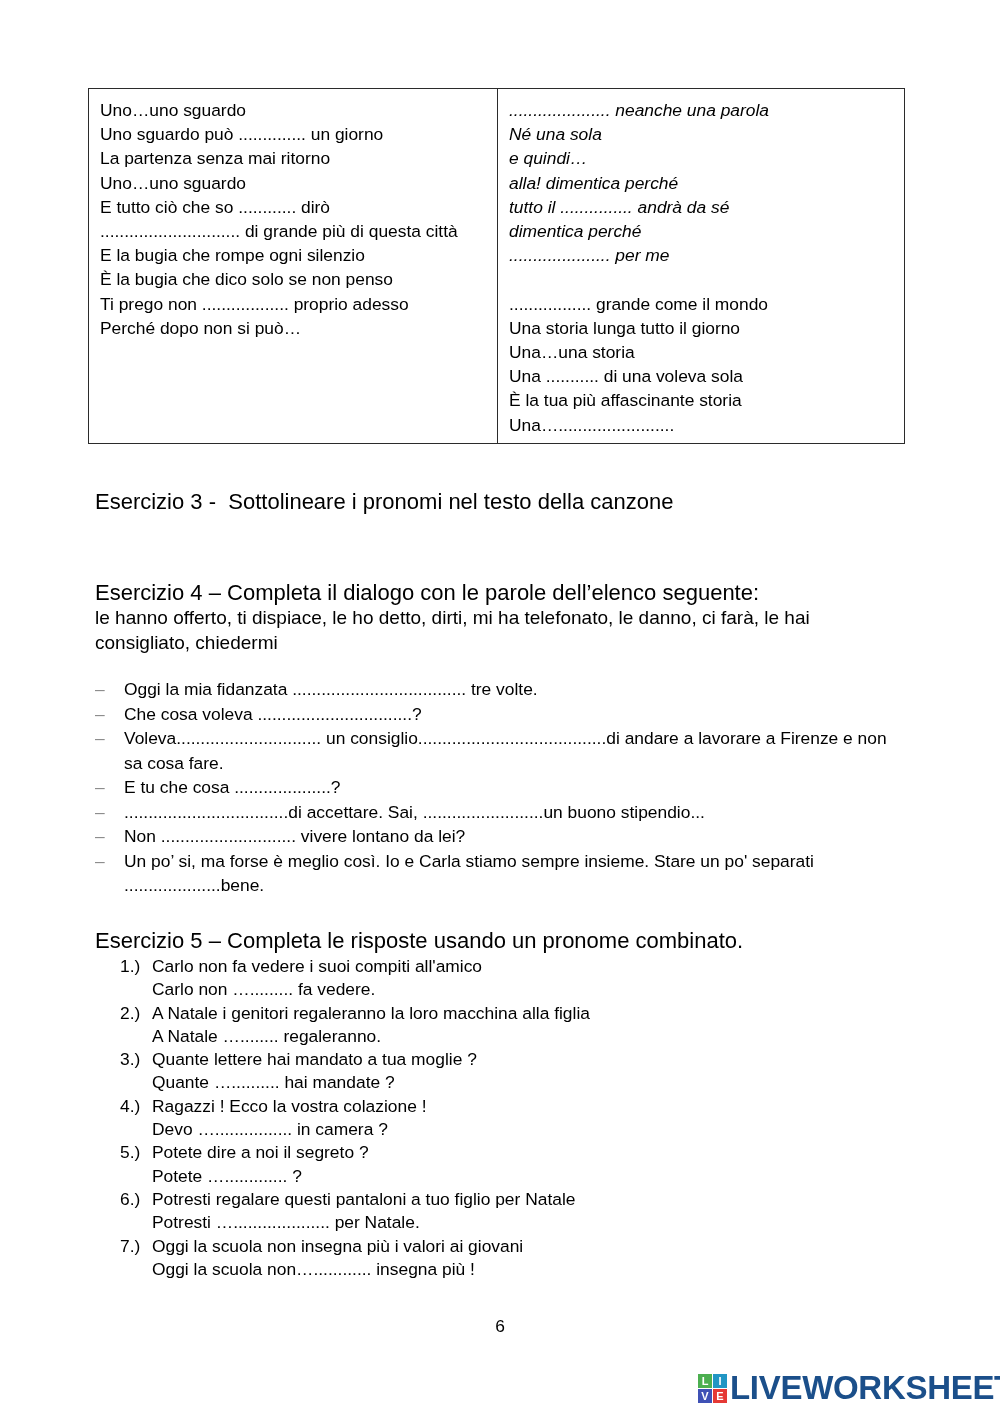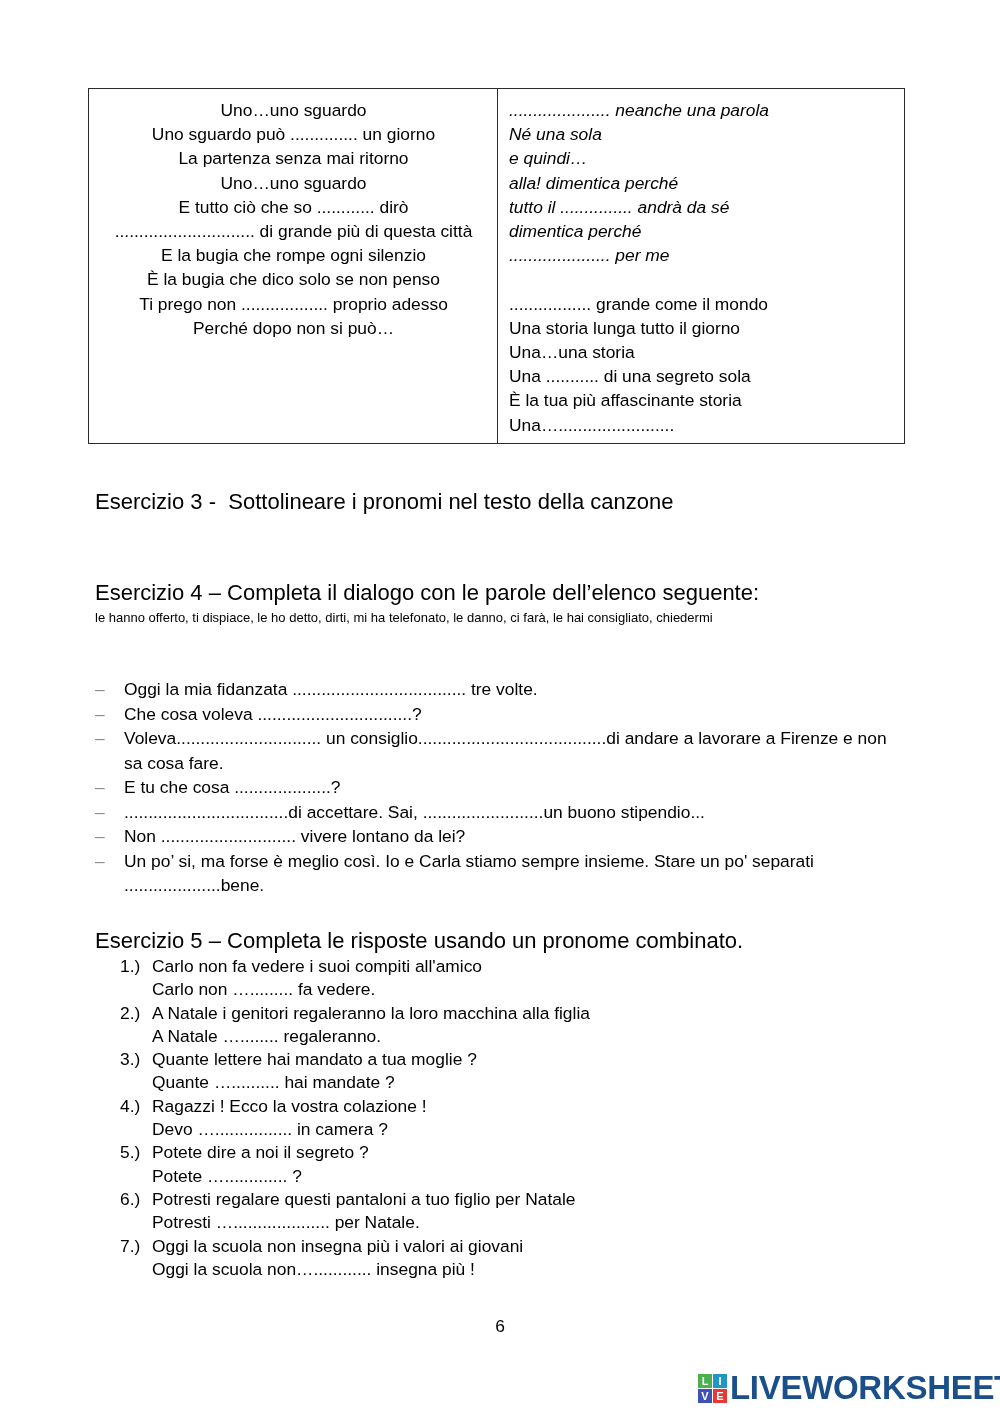--- a/index.html
+++ b/index.html
@@ -37,21 +37,20 @@
   }
   .lyrics-col {
     box-sizing: border-box;
     padding: 9px 10px 8px 11px;
     font-size: 17.4px;
     line-height: 24.2px;
   }
   .lyrics-col.left {
     width: 410px;
     border-right: 1.4px solid #2b2b2b;
-    text-align: center;
   }
   .lyrics-col.right {
     width: 407px;
   }
   .lyric-line {
     white-space: pre-wrap;
   }
   .lyric-line.italic {
     font-style: italic;
   }
@@ -69,21 +68,21 @@
   }
   .ex3 { left: 95px; top: 490px; }
   .ex4 { left: 95px; top: 581px; }
   .ex5 { left: 95px; top: 929px; }
 
   .wordbank {
     position: absolute;
     left: 95px;
     top: 606px;
     width: 800px;
-    font-size: 13px;
+    font-size: 19px;
     line-height: 24.5px;
   }
 
   
   .dash-list {
     position: absolute;
     left: 95px;
     top: 677px;
     width: 805px;
     font-size: 17.4px;
@@ -194,21 +193,21 @@
       <div class="lyric-line italic">Né una sola</div>
       <div class="lyric-line italic">e quindi…</div>
       <div class="lyric-line italic">alla! dimentica perché</div>
       <div class="lyric-line italic">tutto il ............... andrà da sé</div>
       <div class="lyric-line italic">dimentica perché</div>
       <div class="lyric-line italic">..................... per me</div>
       <div class="lyric-gap"></div>
       <div class="lyric-line">................. grande come il mondo</div>
       <div class="lyric-line">Una storia lunga tutto il giorno</div>
       <div class="lyric-line">Una…una storia</div>
-      <div class="lyric-line">Una ........... di una segreto sola</div>
+      <div class="lyric-line">Una ........... di una voleva sola</div>
       <div class="lyric-line">È la tua più affascinante storia</div>
       <div class="lyric-line">Una…........................</div>
     </div>
 
   </div>
 
   <div class="ex-heading ex3">Esercizio 3 -  Sottolineare i pronomi nel testo della canzone</div>
 
   <div class="ex-heading ex4">Esercizio 4 – Completa il dialogo con le parole dell’elenco seguente:</div>
   <div class="wordbank">le hanno offerto, ti dispiace, le ho detto, dirti, mi ha telefonato, le danno, ci farà, le hai consigliato, chiedermi</div>

